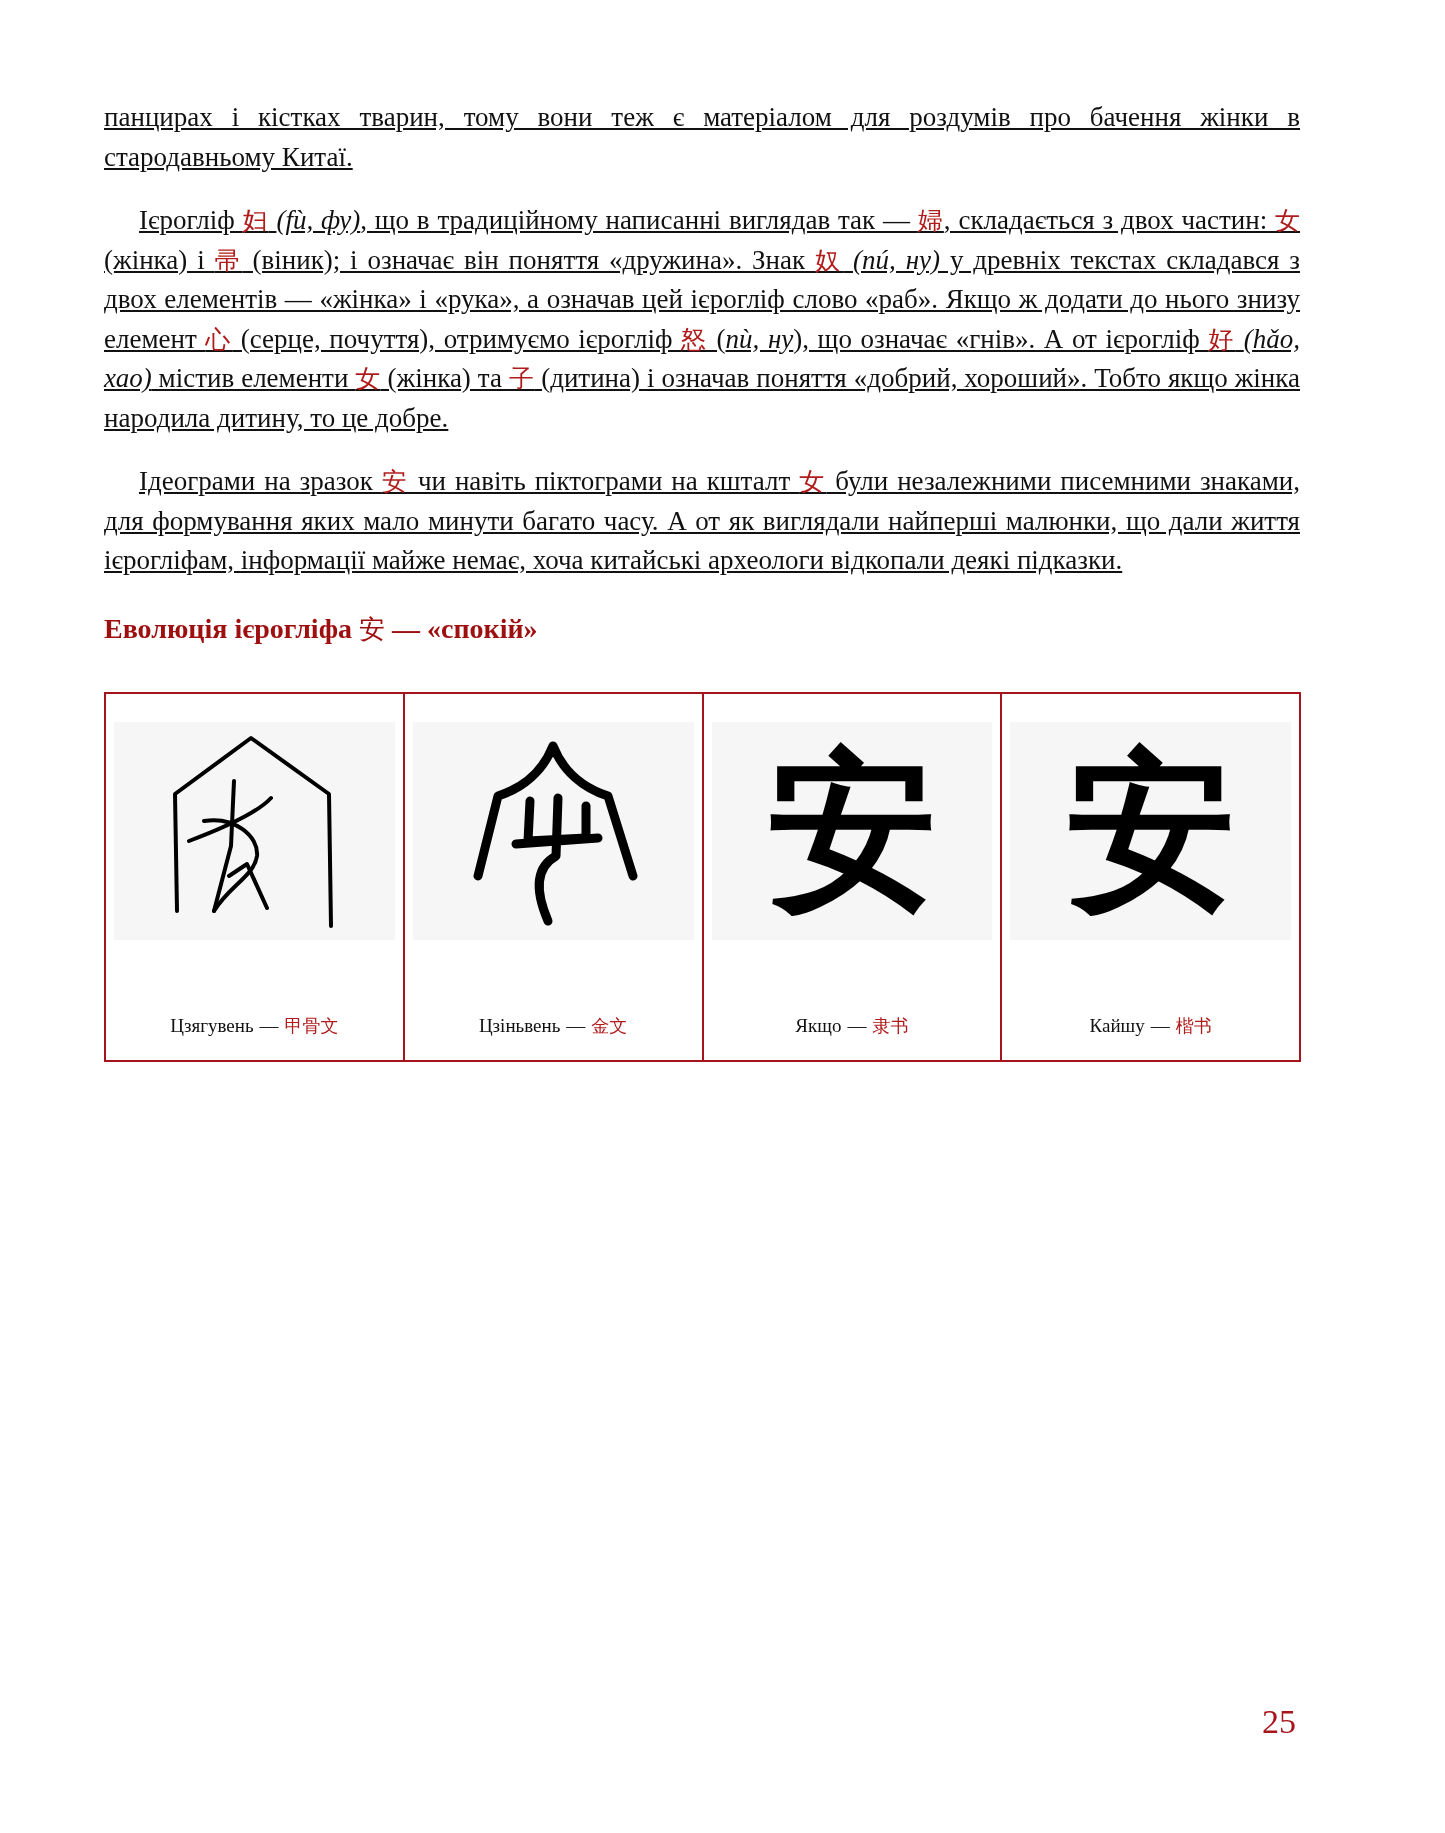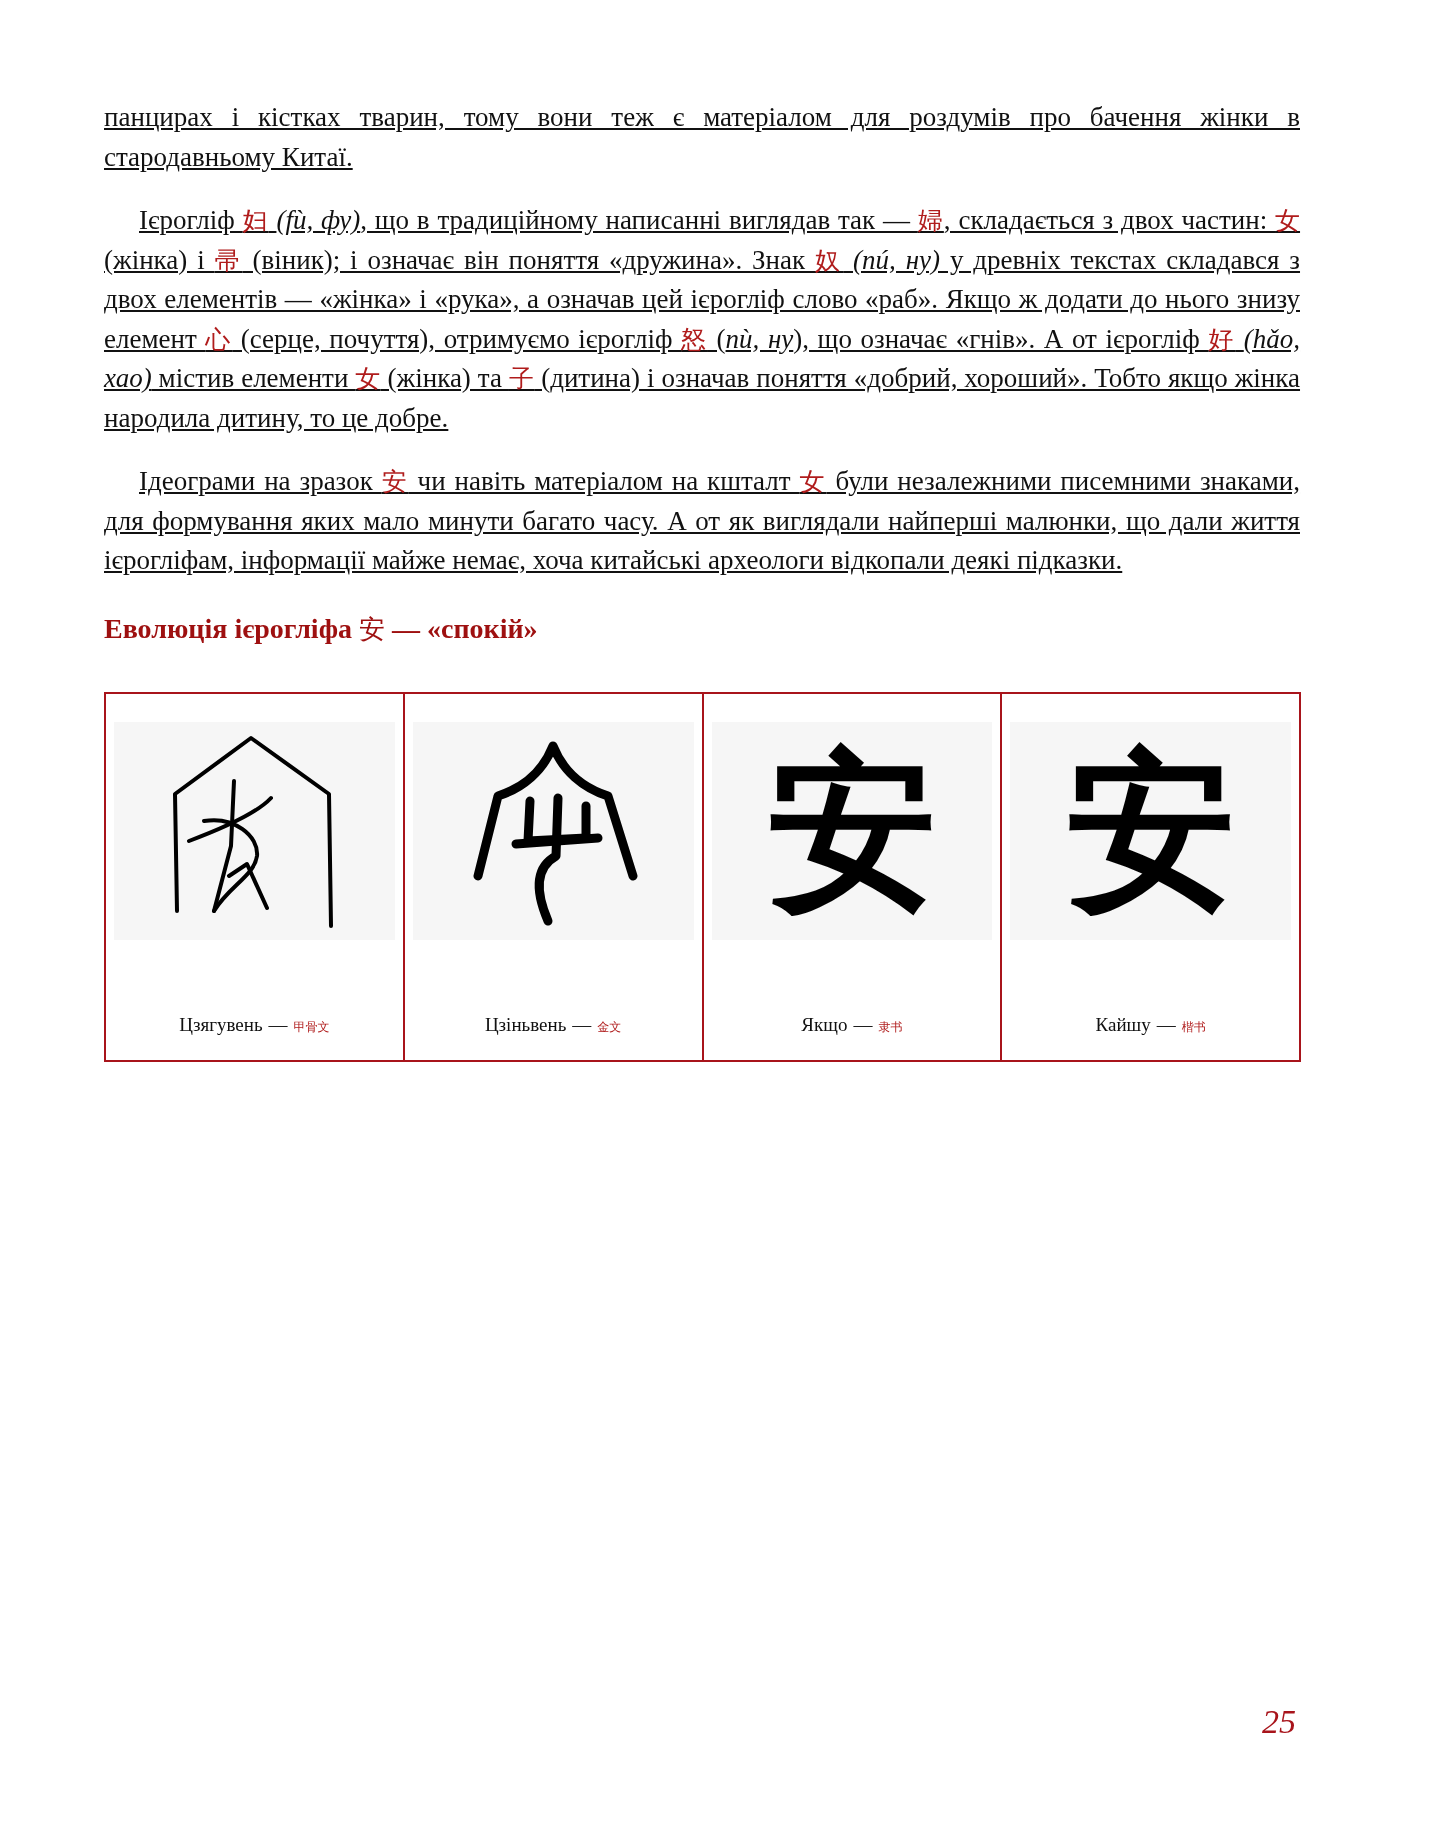--- a/index.html
+++ b/index.html
@@ -18,31 +18,31 @@
                border: 2.5px solid #a8141b; display: flex; box-sizing: content-box; }
   .evo-cell { flex: 1; position: relative; border-right: 2.5px solid #a8141b; }
   .evo-cell:last-child { border-right: none; }
   .glyph-box { position: absolute; left: 8px; right: 8px; top: 28px; height: 218px;
                background: #f6f6f6; display: flex; align-items: center; justify-content: center; }
   .glyph { font-family: "DejaVu Sans", sans-serif; font-size: 170px; line-height: 1;
            color: #000; font-weight: bold; }
   .caption { position: absolute; left: 0; right: 0; top: 320px; text-align: center;
              font-size: 19px; color: #111; white-space: nowrap; }
   .caption .dash { margin: 0 6px; }
-  .caption .cn { color: #b01c1c; font-family: "DejaVu Sans", sans-serif; font-size: 12px; }
-  .page-number { position: absolute; left: 1262px; top: 1703px; font-size: 34px; color: #a8141b; font-style: italic; }
+  .caption .cn { color: #b01c1c; font-family: "DejaVu Sans", sans-serif; font-size: 18px; }
+  .page-number { position: absolute; left: 1262px; top: 1703px; font-size: 34px; color: #a8141b; }
   svg.glyph-svg { width: 190px; height: 210px; }
 </style>
 </head>
 <body>
 
 <div class="text-block">
   <p><span>панцирах і кістках тварин, тому вони теж є матеріалом для роздумів про бачення жінки в стародавньому Китаї.</span></p>
   <p class="indent"><span>Ієрогліф </span><span class="hz">妇</span><span> </span><span class="it">(fù, фу)</span><span>, що в традиційному написанні виглядав так — </span><span class="hz">婦</span><span>, складається з двох частин: </span><span class="hz">女</span><span> (жінка) і </span><span class="hz">帚</span><span> (віник); і означає він поняття «дружина». Знак </span><span class="hz">奴</span><span> </span><span class="it">(nú, ну)</span><span> у древніх текстах складався з двох елементів — «жінка» і «рука», а означав цей ієрогліф слово «раб». Якщо ж додати до нього знизу елемент </span><span class="hz">心</span><span> (серце, почуття), отримуємо ієрогліф </span><span class="hz">怒</span><span> (</span><span class="it">nù, ну</span><span>), що означає «гнів». А от ієрогліф </span><span class="hz">好</span><span> </span><span class="it">(hǎo, хао)</span><span> містив елементи </span><span class="hz">女</span><span> (жінка) та </span><span class="hz">子</span><span> (дитина) і означав поняття «добрий, хороший». Тобто якщо жінка народила дитину, то це добре.</span></p>
-  <p class="indent"><span>Ідеограми на зразок </span><span class="hz">安</span><span> чи навіть матеріалом на кшталт </span><span class="hz">女</span><span> були незалежними писемними знаками, для формування яких мало минути багато часу. А от як виглядали найперші малюнки, що дали життя ієрогліфам, інформації майже немає, хоча китайські археологи відкопали деякі підказки.</span></p>
+  <p class="indent"><span>Ідеограми на зразок </span><span class="hz">安</span><span> чи навіть піктограми на кшталт </span><span class="hz">女</span><span> були незалежними писемними знаками, для формування яких мало минути багато часу. А от як виглядали найперші малюнки, що дали життя ієрогліфам, інформації майже немає, хоча китайські археологи відкопали деякі підказки.</span></p>
 </div>
 
 <div class="heading"><span>Еволюція ієрогліфа </span><span class="hz">安</span><span> — «спокій»</span></div>
 
 <div class="evo-table">
 
   <div class="evo-cell">
     <div class="glyph-box">
       <svg class="glyph-svg" viewBox="0 0 190 210">
         <g fill="none" stroke="#000" stroke-width="4" stroke-linecap="round" stroke-linejoin="round">

